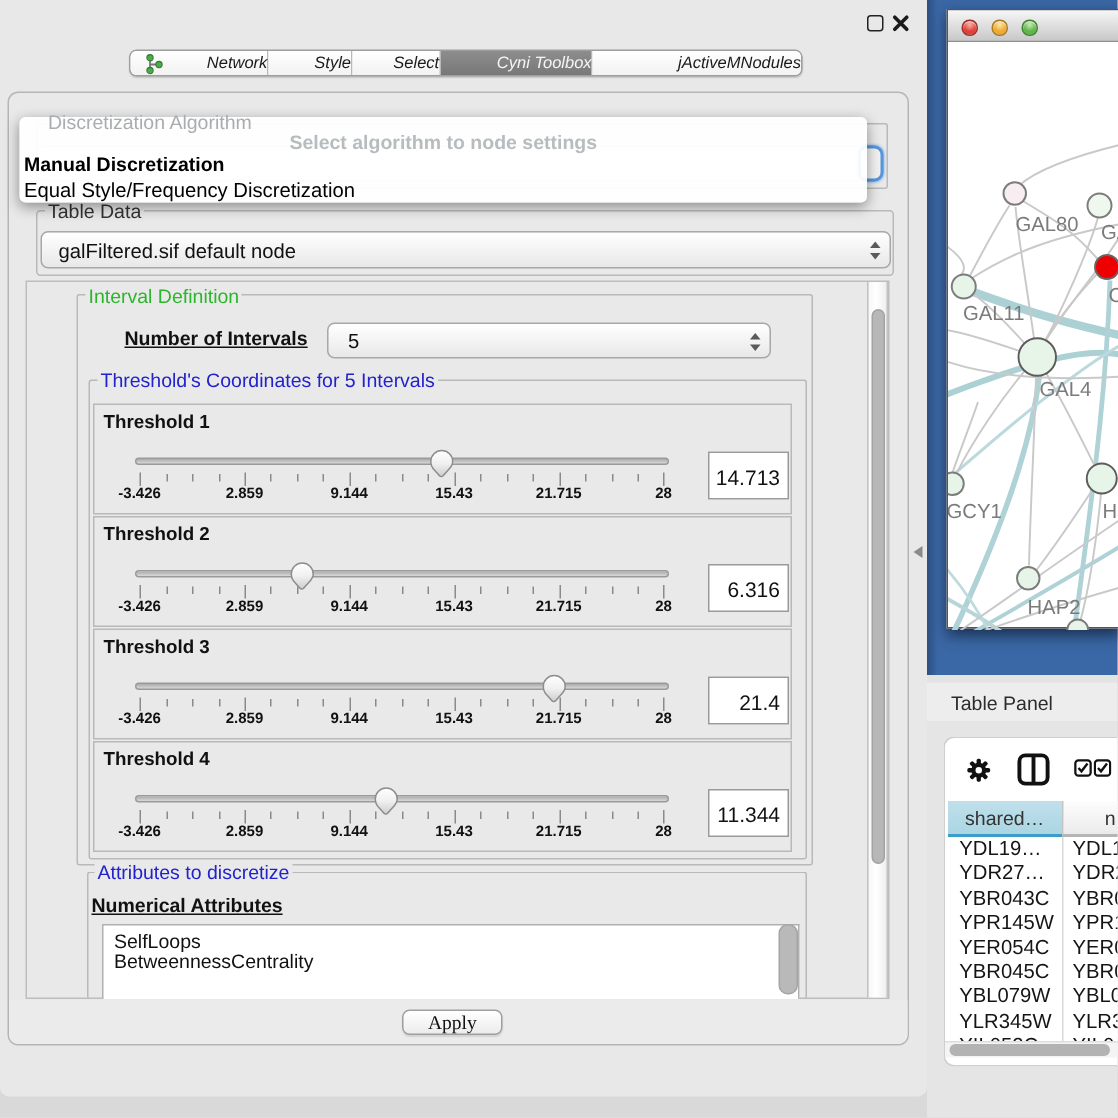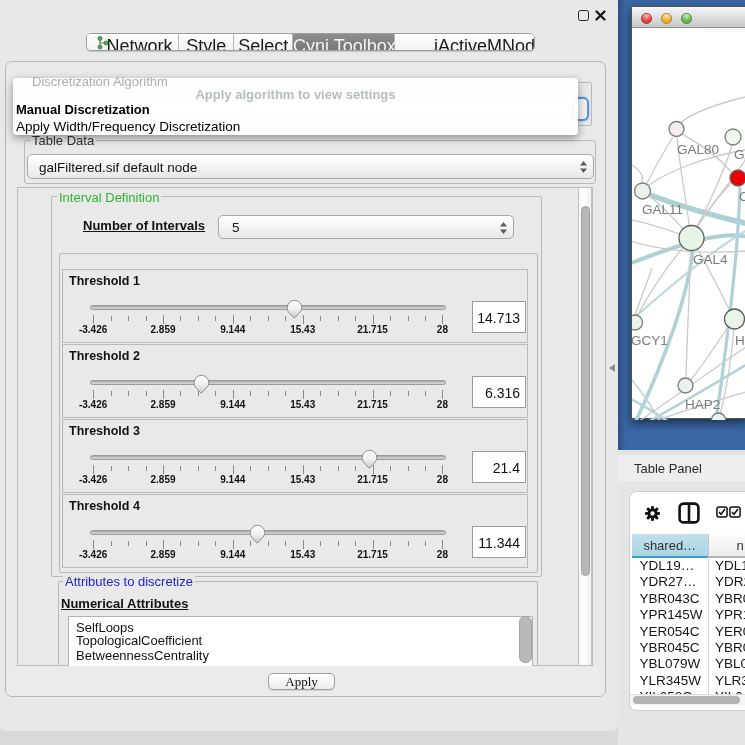--- a/index.html
+++ b/index.html
@@ -4,21 +4,21 @@
 * { margin:0; padding:0; box-sizing:border-box; }
 html,body { width:745px; height:745px; font-family:"Liberation Sans", sans-serif; background:#d9d9d9; overflow:hidden; }
 .abs { position:absolute;text-decoration:underline; }
 
 #win { position:absolute; left:0; top:0; width:618px; height:731px; background:#e8e8e8; border-radius:0 0 6px 6px; }
 #titlebar { position:absolute; left:0; top:0; width:618px; height:29px; background:linear-gradient(#eeeeee,#e3e3e3); border-bottom:1px solid #c9c9c9; }
 #titlebar .t { position:absolute; left:14px; top:8px; font-size:13px; color:#2b2b2b; }
 #sqbtn { position:absolute; left:578px; top:10px; width:11px; height:11px; border:1.6px solid #222; border-radius:2.5px; }
 
 .seg { position:absolute; display:flex; background:#ffffff; border:1px solid #9e9e9e; border-radius:5px; overflow:hidden; box-shadow:0 1px 1px rgba(0,0,0,0.15); }
-.seg .s { font-size:18px; color:#1a1a1a; text-align:center; padding-top:2px; height:100%; border-right:1px solid #b8b8b8; background:linear-gradient(#ffffff,#f2f2f2); white-space:nowrap; }
+.seg .s { font-size:11px; color:#1a1a1a; text-align:right; padding-top:2px; height:100%; border-right:1px solid #b8b8b8; background:linear-gradient(#ffffff,#f2f2f2); white-space:nowrap;font-style:italic; }
 .seg .s:last-child { border-right:none;padding-left:39px; }
 .seg .sel { background:linear-gradient(#8d8d8d,#787878); color:#f5f5f5; }
 #tabs { left:86px; top:33px; width:449px; height:18px; }
 #btabs { left:147px; top:704px; width:319px; height:19px; }
 
 #panel { position:absolute; left:5px; top:61px; width:601px; height:636px; border:1px solid #b5b5b5; border-radius:7px; background:#e9e9e9; }
 
 .grp { position:absolute; border:1px solid #b9b9b9; border-radius:2px; }
 .grptitle { position:absolute; font-size:13px; background:transparent; padding:0 2px; }
 #combo1 { position:absolute; left:24px; top:97px; width:563px; height:24px; border:1px solid #c5c5c5; border-radius:5px; background:linear-gradient(#ffffff,#ededed); }
@@ -121,20 +121,21 @@
   <div class="grptitle gtitle-green" style="left:57px;top:190px;background:#e9e9e9">Interval Definition</div>
   <div class="blabel abs" style="left:83px;top:218px">Number of Intervals</div>
   <div id="nicombo">
       <span class="combotxt" style="top:4px;left:13px">5</span>
       <span class="arrows" style="top:4.5px"><svg width="9" height="14" viewBox="0 0 9 14">
 <path d="M4.5,1 L8,5.4 L1,5.4 Z" fill="#5a5a5a"></path>
 <path d="M4.5,13 L1,8.6 L8,8.6 Z" fill="#5a5a5a"></path>
         </svg></span>
     </div>
   <div class="grp" style="left:59px;top:253px;width:479px;height:320px"></div>
+  <div class="grptitle gtitle-blue" style="left:65px;top:246px;background:#e9e9e9">Threshold's Coordinates for 5 Intervals</div>
   <div class="thbox" style="top:269px">
 <div class="thlabel">Threshold 1</div>
 <div class="track" style="left:26.7px;top:35px;width:356.3px"></div>
 <svg class="thumb" style="left:222.2px;top:29px" width="19" height="21" viewBox="0 0 19 21">
 <defs>
           <linearGradient id="tg269" x1="0" y1="0" x2="0" y2="1">
 <stop offset="0" stop-color="#ffffff"></stop>
             <stop offset="0.5" stop-color="#f0f0f0"></stop>
             <stop offset="1" stop-color="#cdcdcd"></stop>
           </linearGradient>
@@ -295,32 +296,31 @@
       <div class="tlab" style="left:284.5px;top:53.5px">21.715</div>
       <div class="tlab" style="left:354.4px;top:53.5px">28</div>
 <div class="vfield">11.344</div>
 </div>
 
   <div class="grp" style="left:58px;top:581px;width:480px;height:85px;border-bottom:none"></div>
   <div class="grptitle gtitle-blue" style="left:63px;top:574px;background:#e9e9e9">Attributes to discretize</div>
   <div class="blabel abs" style="left:61px;top:596px">Numerical Attributes</div>
   <div id="attlist">
     <div class="it" style="padding-top:3px">SelfLoops</div>
-    <div class="it">TopologicalCoefficient</div>
     <div class="it">BetweennessCentrality</div>
   </div>
   <div id="attsb"></div>
   <div id="applyrow">
       <div id="applybtn">Apply</div>
     </div>
 
   <div id="popup">
-    <div class="i0">Apply algorithm to view settings</div>
+    <div class="i0">Select algorithm to node settings</div>
     <div class="i1">Manual Discretization</div>
-    <div class="i2">Apply Width/Frequency Discretization</div>
+    <div class="i2">Equal Style/Frequency Discretization</div>
   </div>
 </div>
 
 <div id="bluepanel"></div>
 <div id="netwin">
   <div id="nettitle"></div>
   <div style="position:absolute;left:9px;top:6px;width:10.5px;height:10.5px;border-radius:50%;background:radial-gradient(circle at 50% 28%, #f8b0aa 0%, #e0403a 55%, #e0403a 100%);border:1px solid #9f2f28;box-shadow:inset 0 1px 1px rgba(255,255,255,0.6)"></div>
   <div style="position:absolute;left:29px;top:6px;width:10.5px;height:10.5px;border-radius:50%;background:radial-gradient(circle at 50% 28%, #fce7ad 0%, #efab2e 55%, #efab2e 100%);border:1px solid #a97b1e;box-shadow:inset 0 1px 1px rgba(255,255,255,0.6)"></div>
   <div style="position:absolute;left:49px;top:6px;width:10.5px;height:10.5px;border-radius:50%;background:radial-gradient(circle at 50% 28%, #c8ecb5 0%, #5fb54a 55%, #5fb54a 100%);border:1px solid #3f8430;box-shadow:inset 0 1px 1px rgba(255,255,255,0.6)"></div>
   <svg width="117" height="392" viewBox="631 27 117 392" style="position:absolute;left:0;top:21px" font-family="Liberation Sans, sans-serif">

